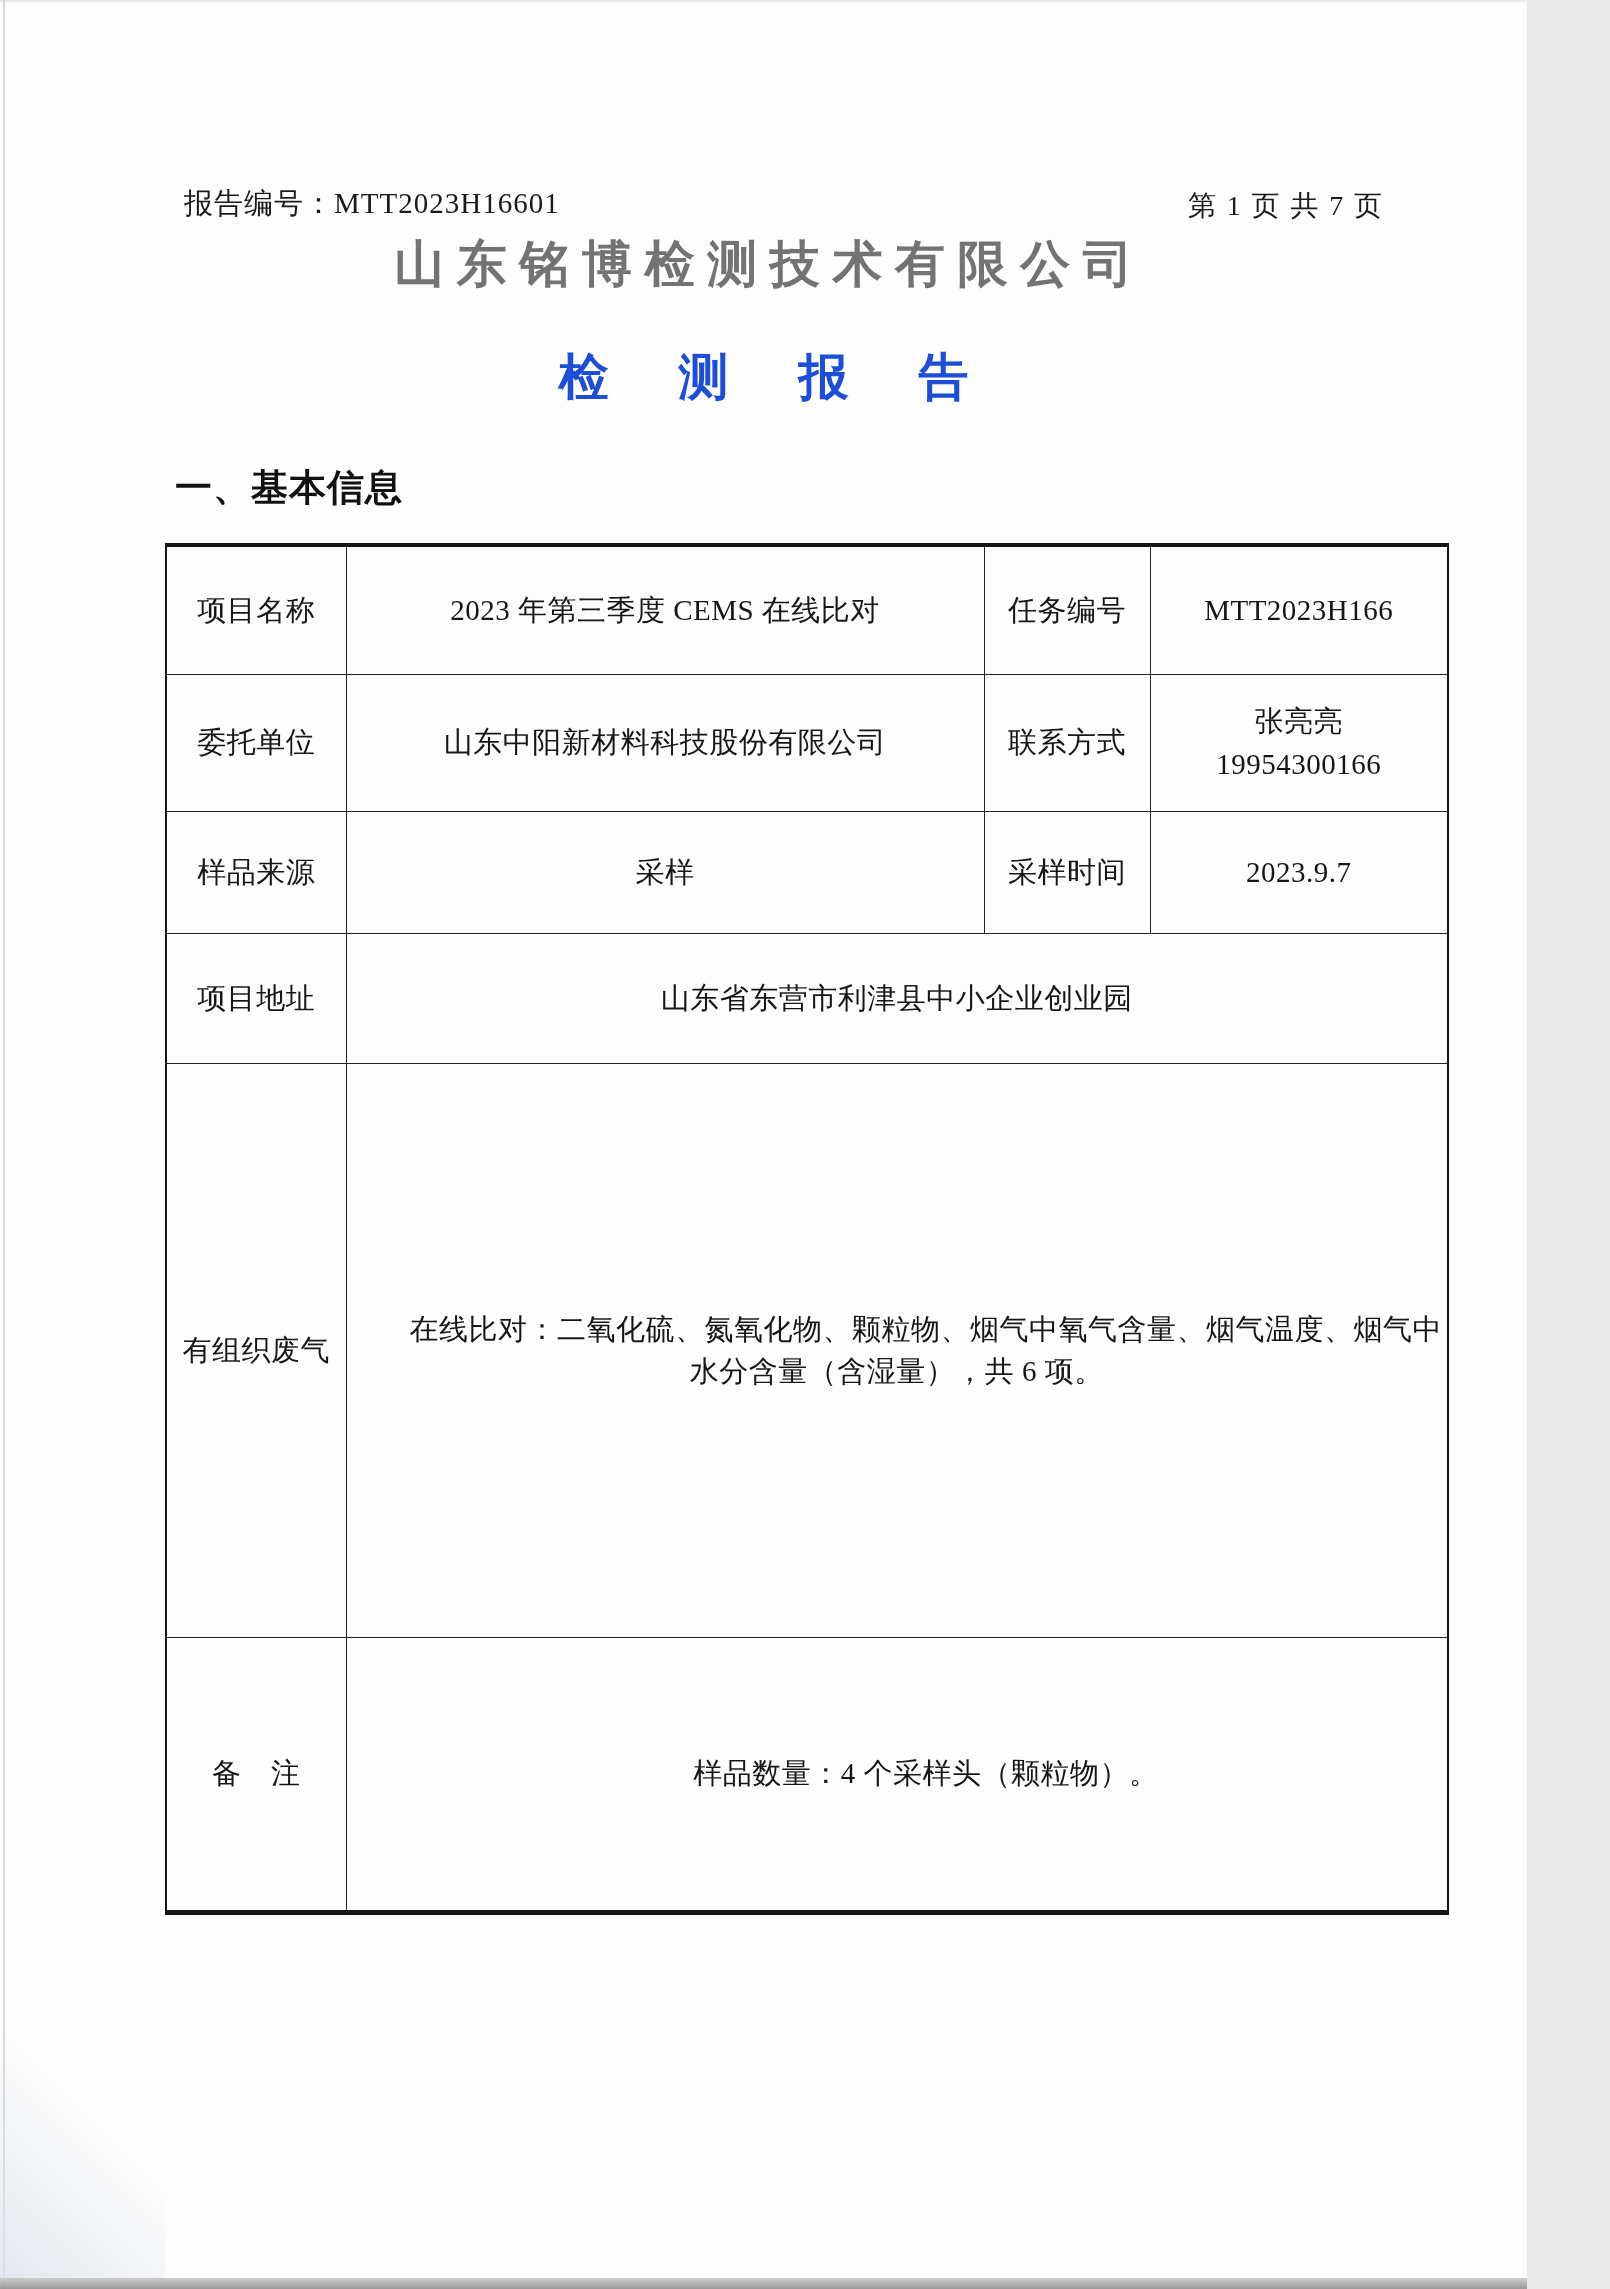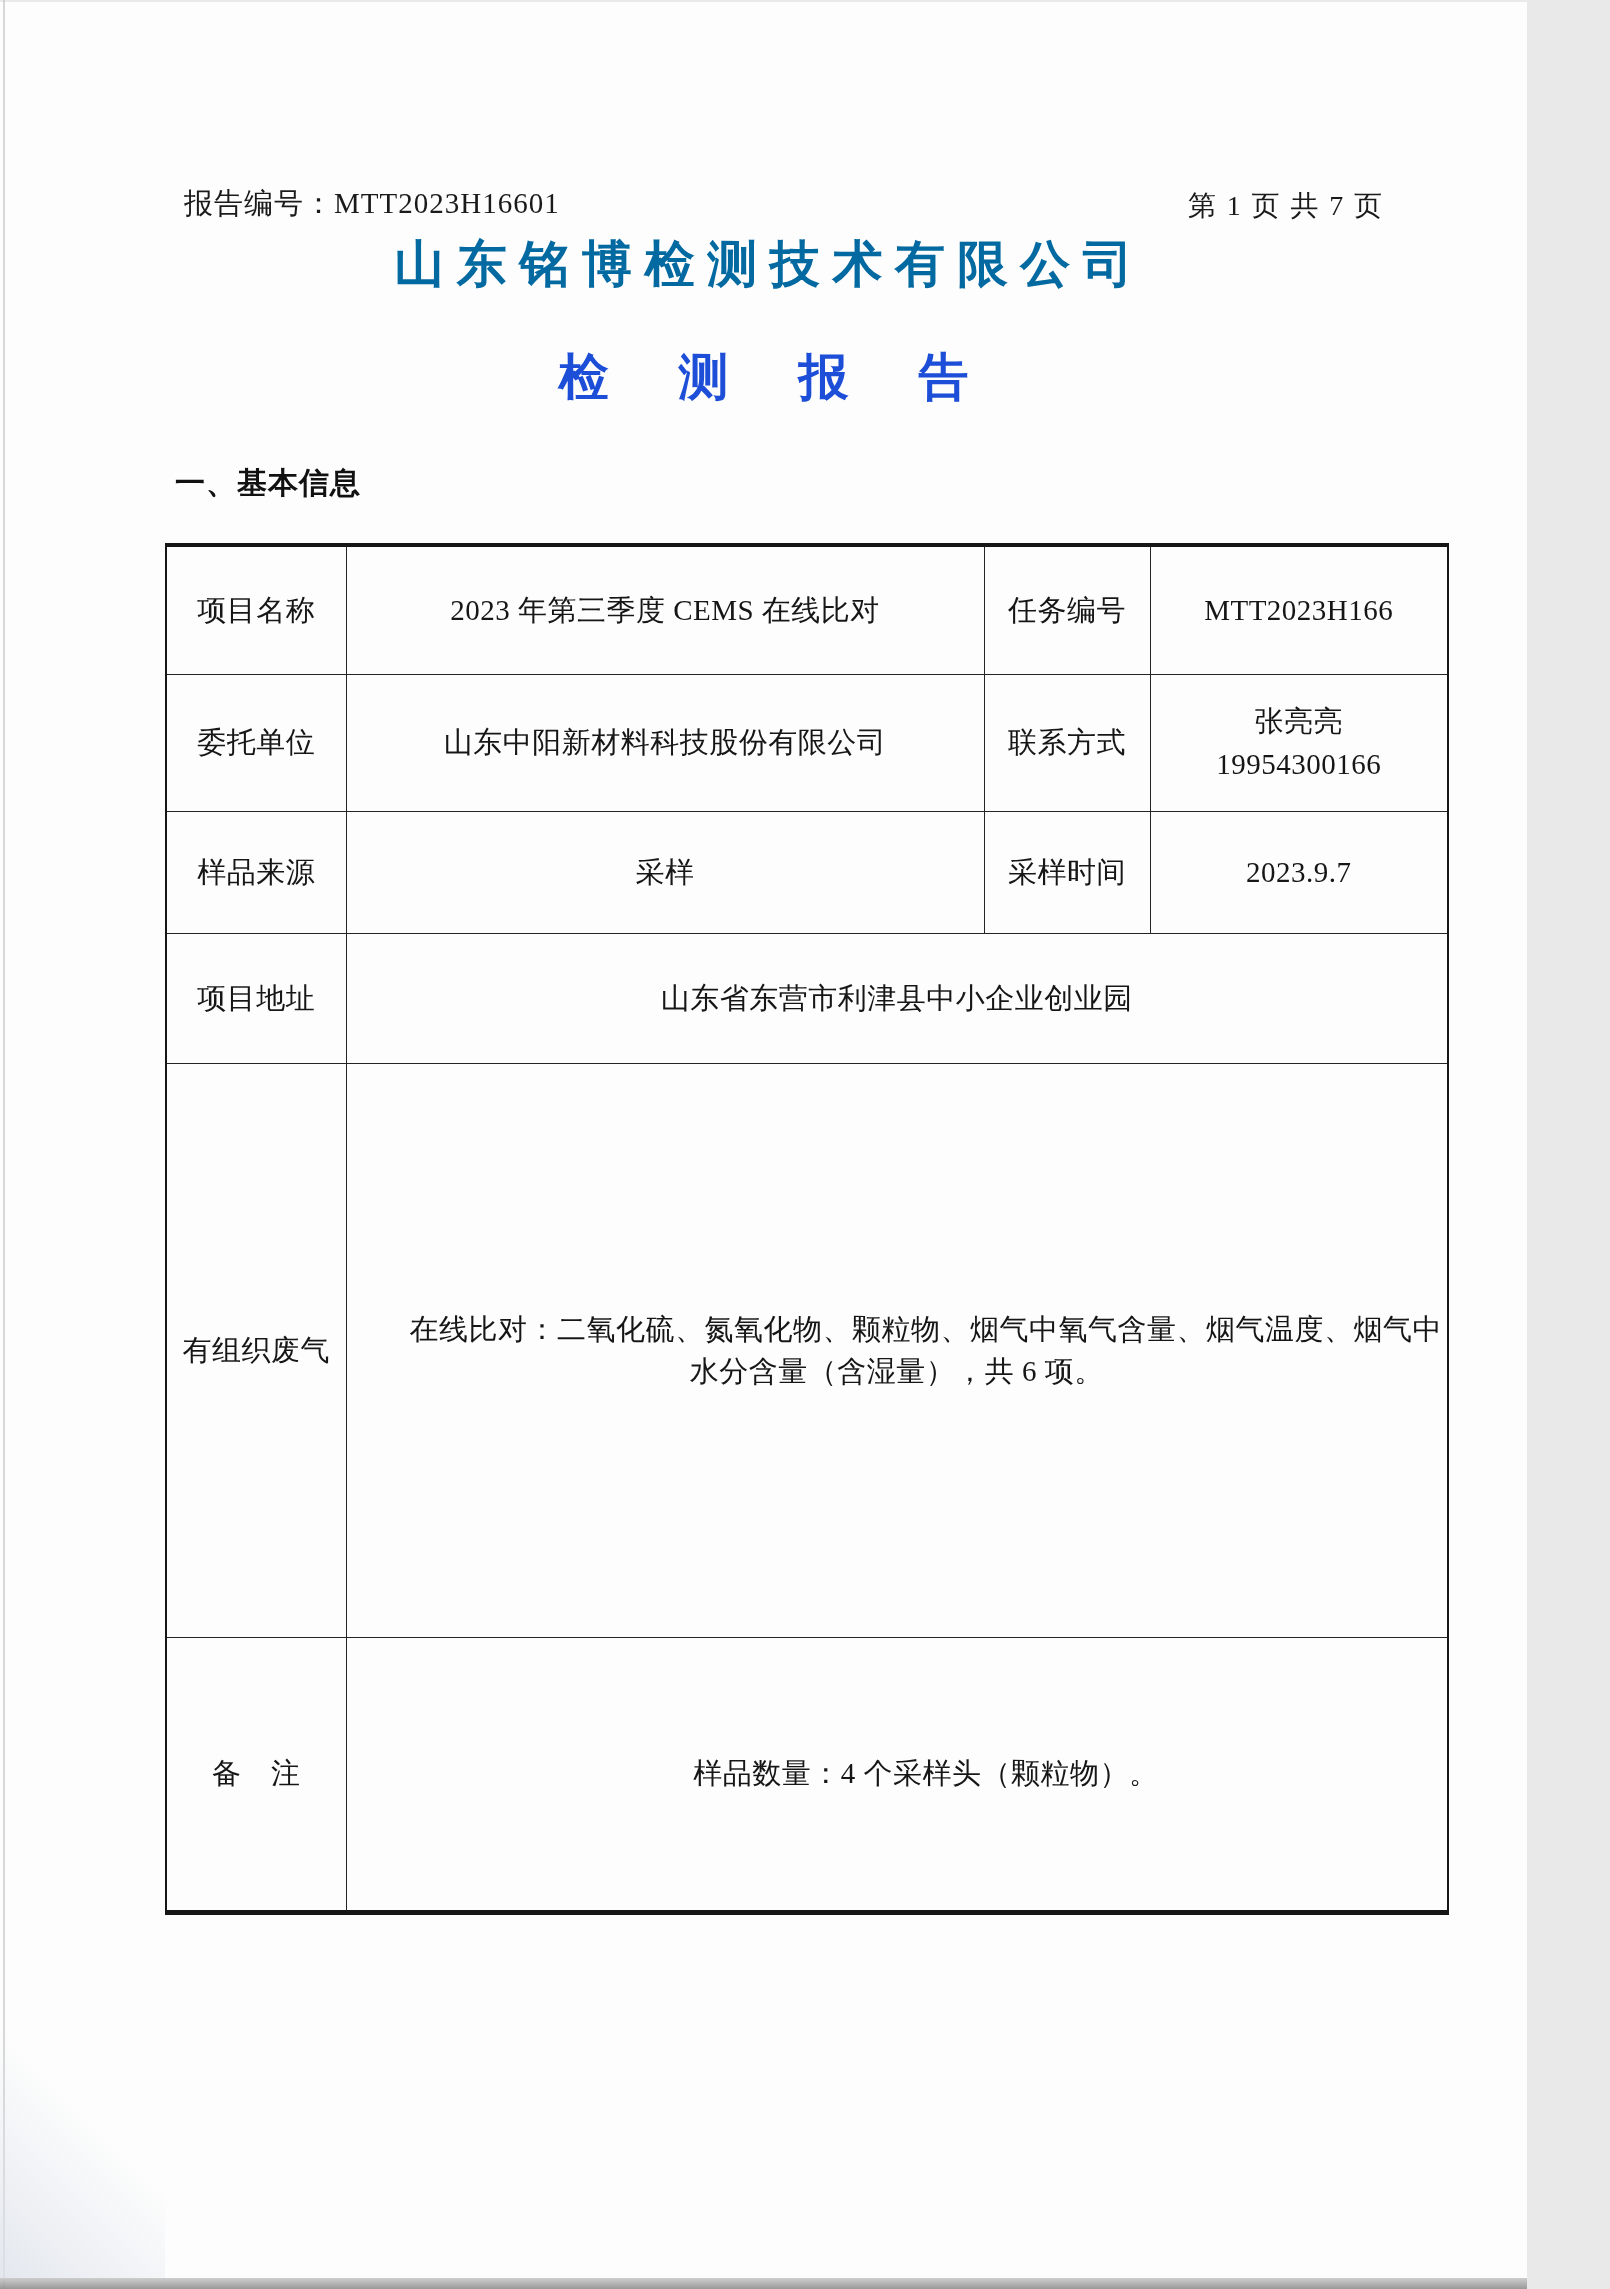--- a/index.html
+++ b/index.html
@@ -13,24 +13,24 @@
   }
   .serif{font-family:"Liberation Serif","DejaVu Serif",serif;}
   .hei{font-family:"Liberation Sans","DejaVu Sans",sans-serif;font-weight:700;}
 
   
   .report-no{position:absolute;left:184px;top:184px;font-size:29px;letter-spacing:1px;white-space:nowrap;}
   .page-indicator{position:absolute;left:1188px;top:187px;font-size:28px;letter-spacing:1.9px;white-space:nowrap;}
 
   
   .company-title{position:absolute;left:0;top:231px;width:100%;text-align:center;
-    font-size:50px;letter-spacing:12.6px;text-indent:12.6px;color:#0369a1;}
+    font-size:50px;letter-spacing:12.6px;text-indent:12.6px;color:#737373;}
   .report-title{position:absolute;left:0;top:344px;width:100%;text-align:center;
     font-size:50px;letter-spacing:70px;text-indent:70px;color:#1d4ed8;}
-  .section-title{position:absolute;left:175px;top:463px;font-size:30px;color:#111;letter-spacing:1px;text-align:center;}
+  .section-title{position:absolute;left:175px;top:463px;font-size:37px;color:#111;letter-spacing:1px;text-align:center;}
 
   
   .tbl-wrap{position:absolute;left:165px;top:543px;}
   table.info{
     border-collapse:collapse;table-layout:fixed;width:1283px;
     border:2.9px solid #161616;border-top-width:4.9px;border-bottom-width:5.8px;
   }
   table.info td{
     border:1.9px solid #242424;
     font-size:29px;line-height:1.45;

